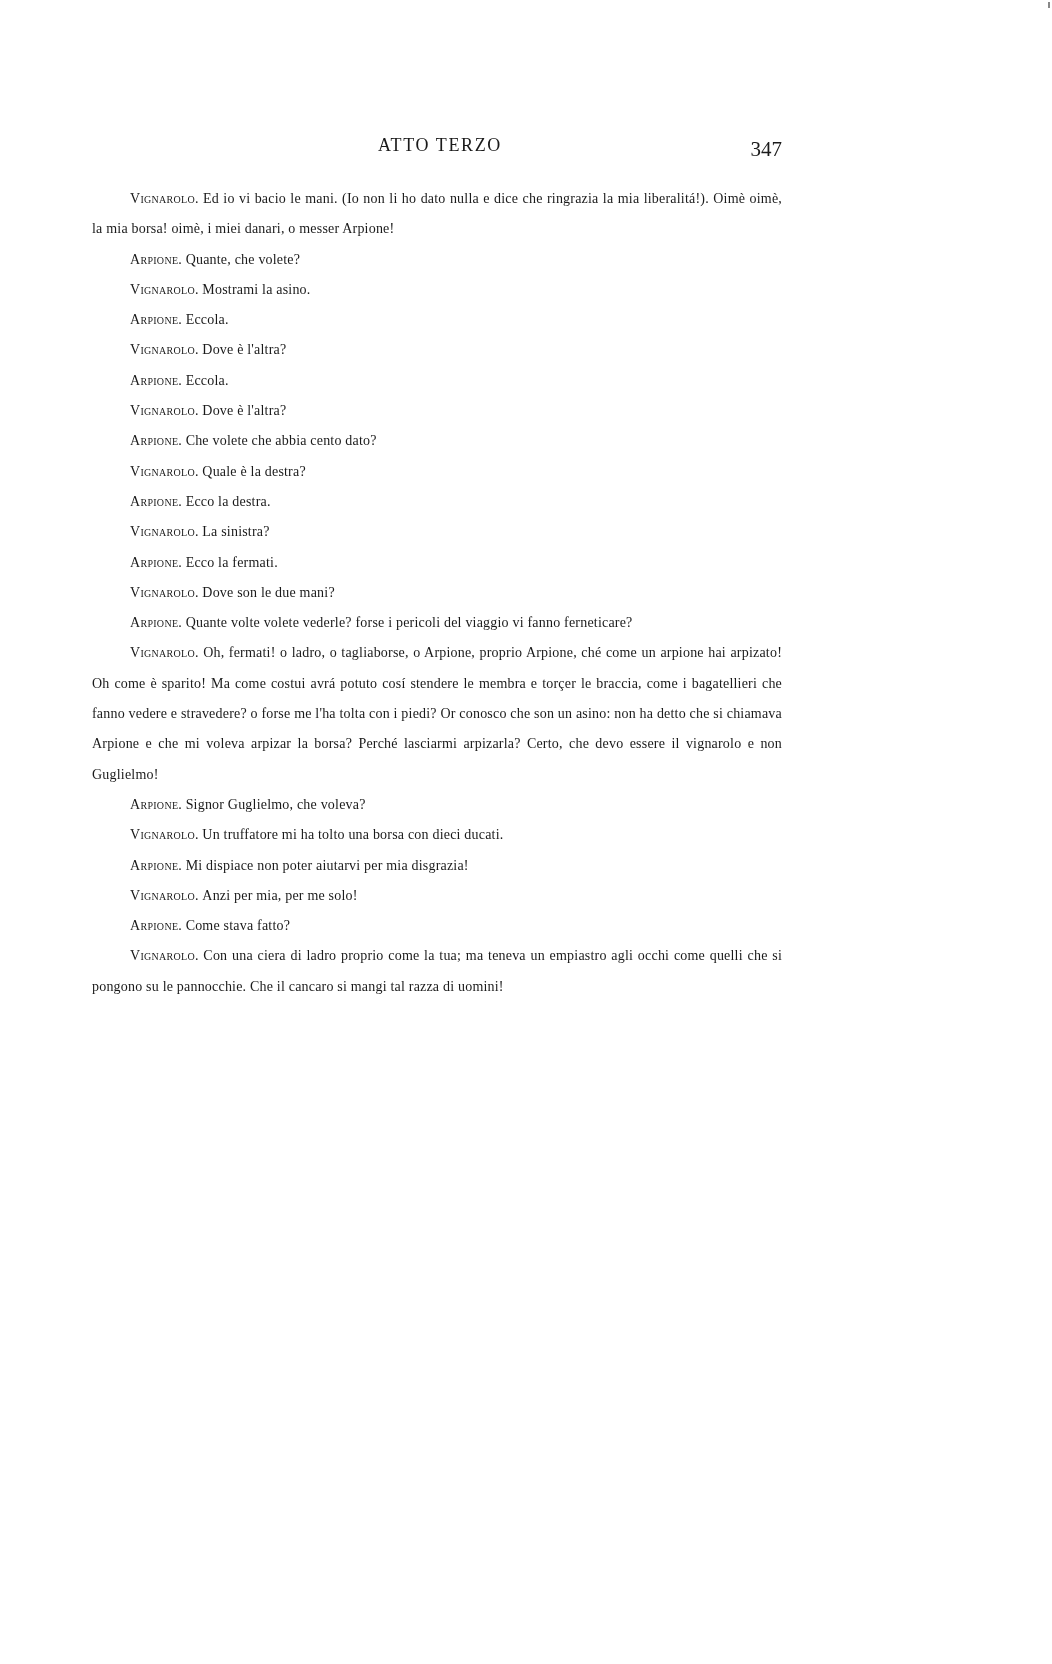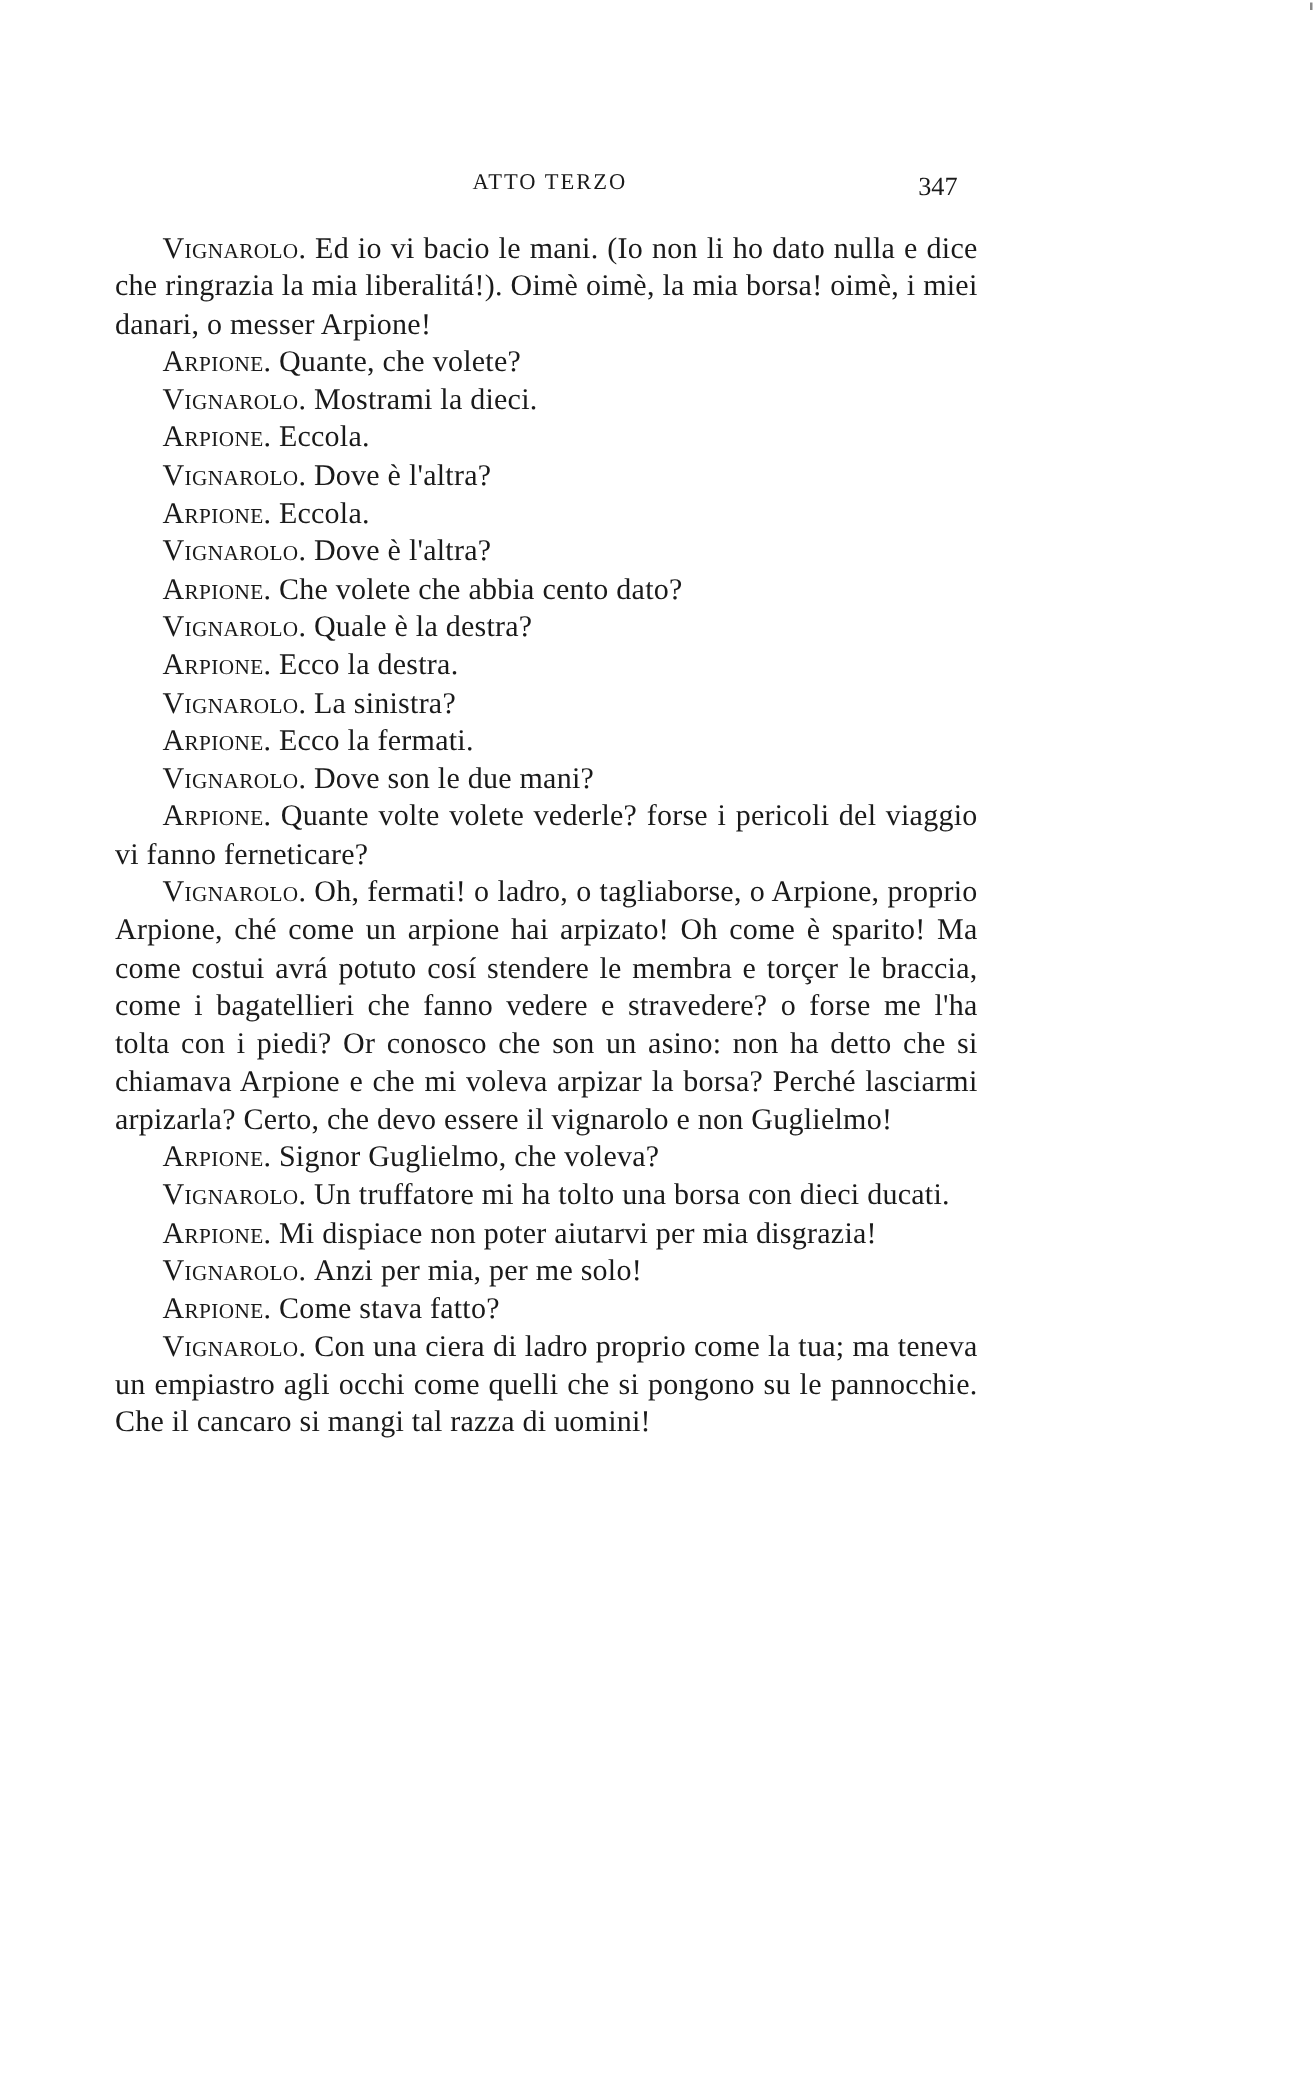--- a/index.html
+++ b/index.html
@@ -30,30 +30,30 @@
     }
     .running-title {
       position: absolute;
       left: 286px;
       top: 2px;
       font-size: 18px;
       letter-spacing: 1.6px;
     }
     .page-number {
       position: absolute;
-      right: 16px;
+      right: 0;
       top: 4px;
       font-size: 21px;
     }
     .body-text {
       position: absolute;
       top: 184px;
       left: 0;
       width: 690px;
-      font-size: 24px;
+      font-size: 14px;
       line-height: 30.3px;
     }
     .para {
       margin: 0;
       text-indent: 38px;
       text-align: justify;
     }
     .speaker {
       font-variant: small-caps;
       letter-spacing: 0.3px;
@@ -77,21 +77,21 @@
 
 <div class="page">
   <div class="running-head">
     <span class="running-title">ATTO TERZO</span>
     <span class="page-number">347</span>
   </div>
 
   <div class="body-text">
     <p class="para"><span class="speaker">Vignarolo.</span> <span class="speech">Ed io vi bacio le mani. (Io non li ho dato nulla e dice che ringrazia la mia liberalitá!). Oimè oimè, la mia borsa! oimè, i miei danari, o messer Arpione!</span></p>
     <p class="para"><span class="speaker">Arpione.</span> <span class="speech">Quante, che volete?</span></p>
-    <p class="para"><span class="speaker">Vignarolo.</span> <span class="speech">Mostrami la dieci.</span></p>
+    <p class="para"><span class="speaker">Vignarolo.</span> <span class="speech">Mostrami la asino.</span></p>
     <p class="para"><span class="speaker">Arpione.</span> <span class="speech">Eccola.</span></p>
     <p class="para"><span class="speaker">Vignarolo.</span> <span class="speech">Dove è l'altra?</span></p>
     <p class="para"><span class="speaker">Arpione.</span> <span class="speech">Eccola.</span></p>
     <p class="para"><span class="speaker">Vignarolo.</span> <span class="speech">Dove è l'altra?</span></p>
     <p class="para"><span class="speaker">Arpione.</span> <span class="speech">Che volete che abbia cento dato?</span></p>
     <p class="para"><span class="speaker">Vignarolo.</span> <span class="speech">Quale è la destra?</span></p>
     <p class="para"><span class="speaker">Arpione.</span> <span class="speech">Ecco la destra.</span></p>
     <p class="para"><span class="speaker">Vignarolo.</span> <span class="speech">La sinistra?</span></p>
     <p class="para"><span class="speaker">Arpione.</span> <span class="speech">Ecco la fermati.</span></p>
     <p class="para"><span class="speaker">Vignarolo.</span> <span class="speech">Dove son le due mani?</span></p>

